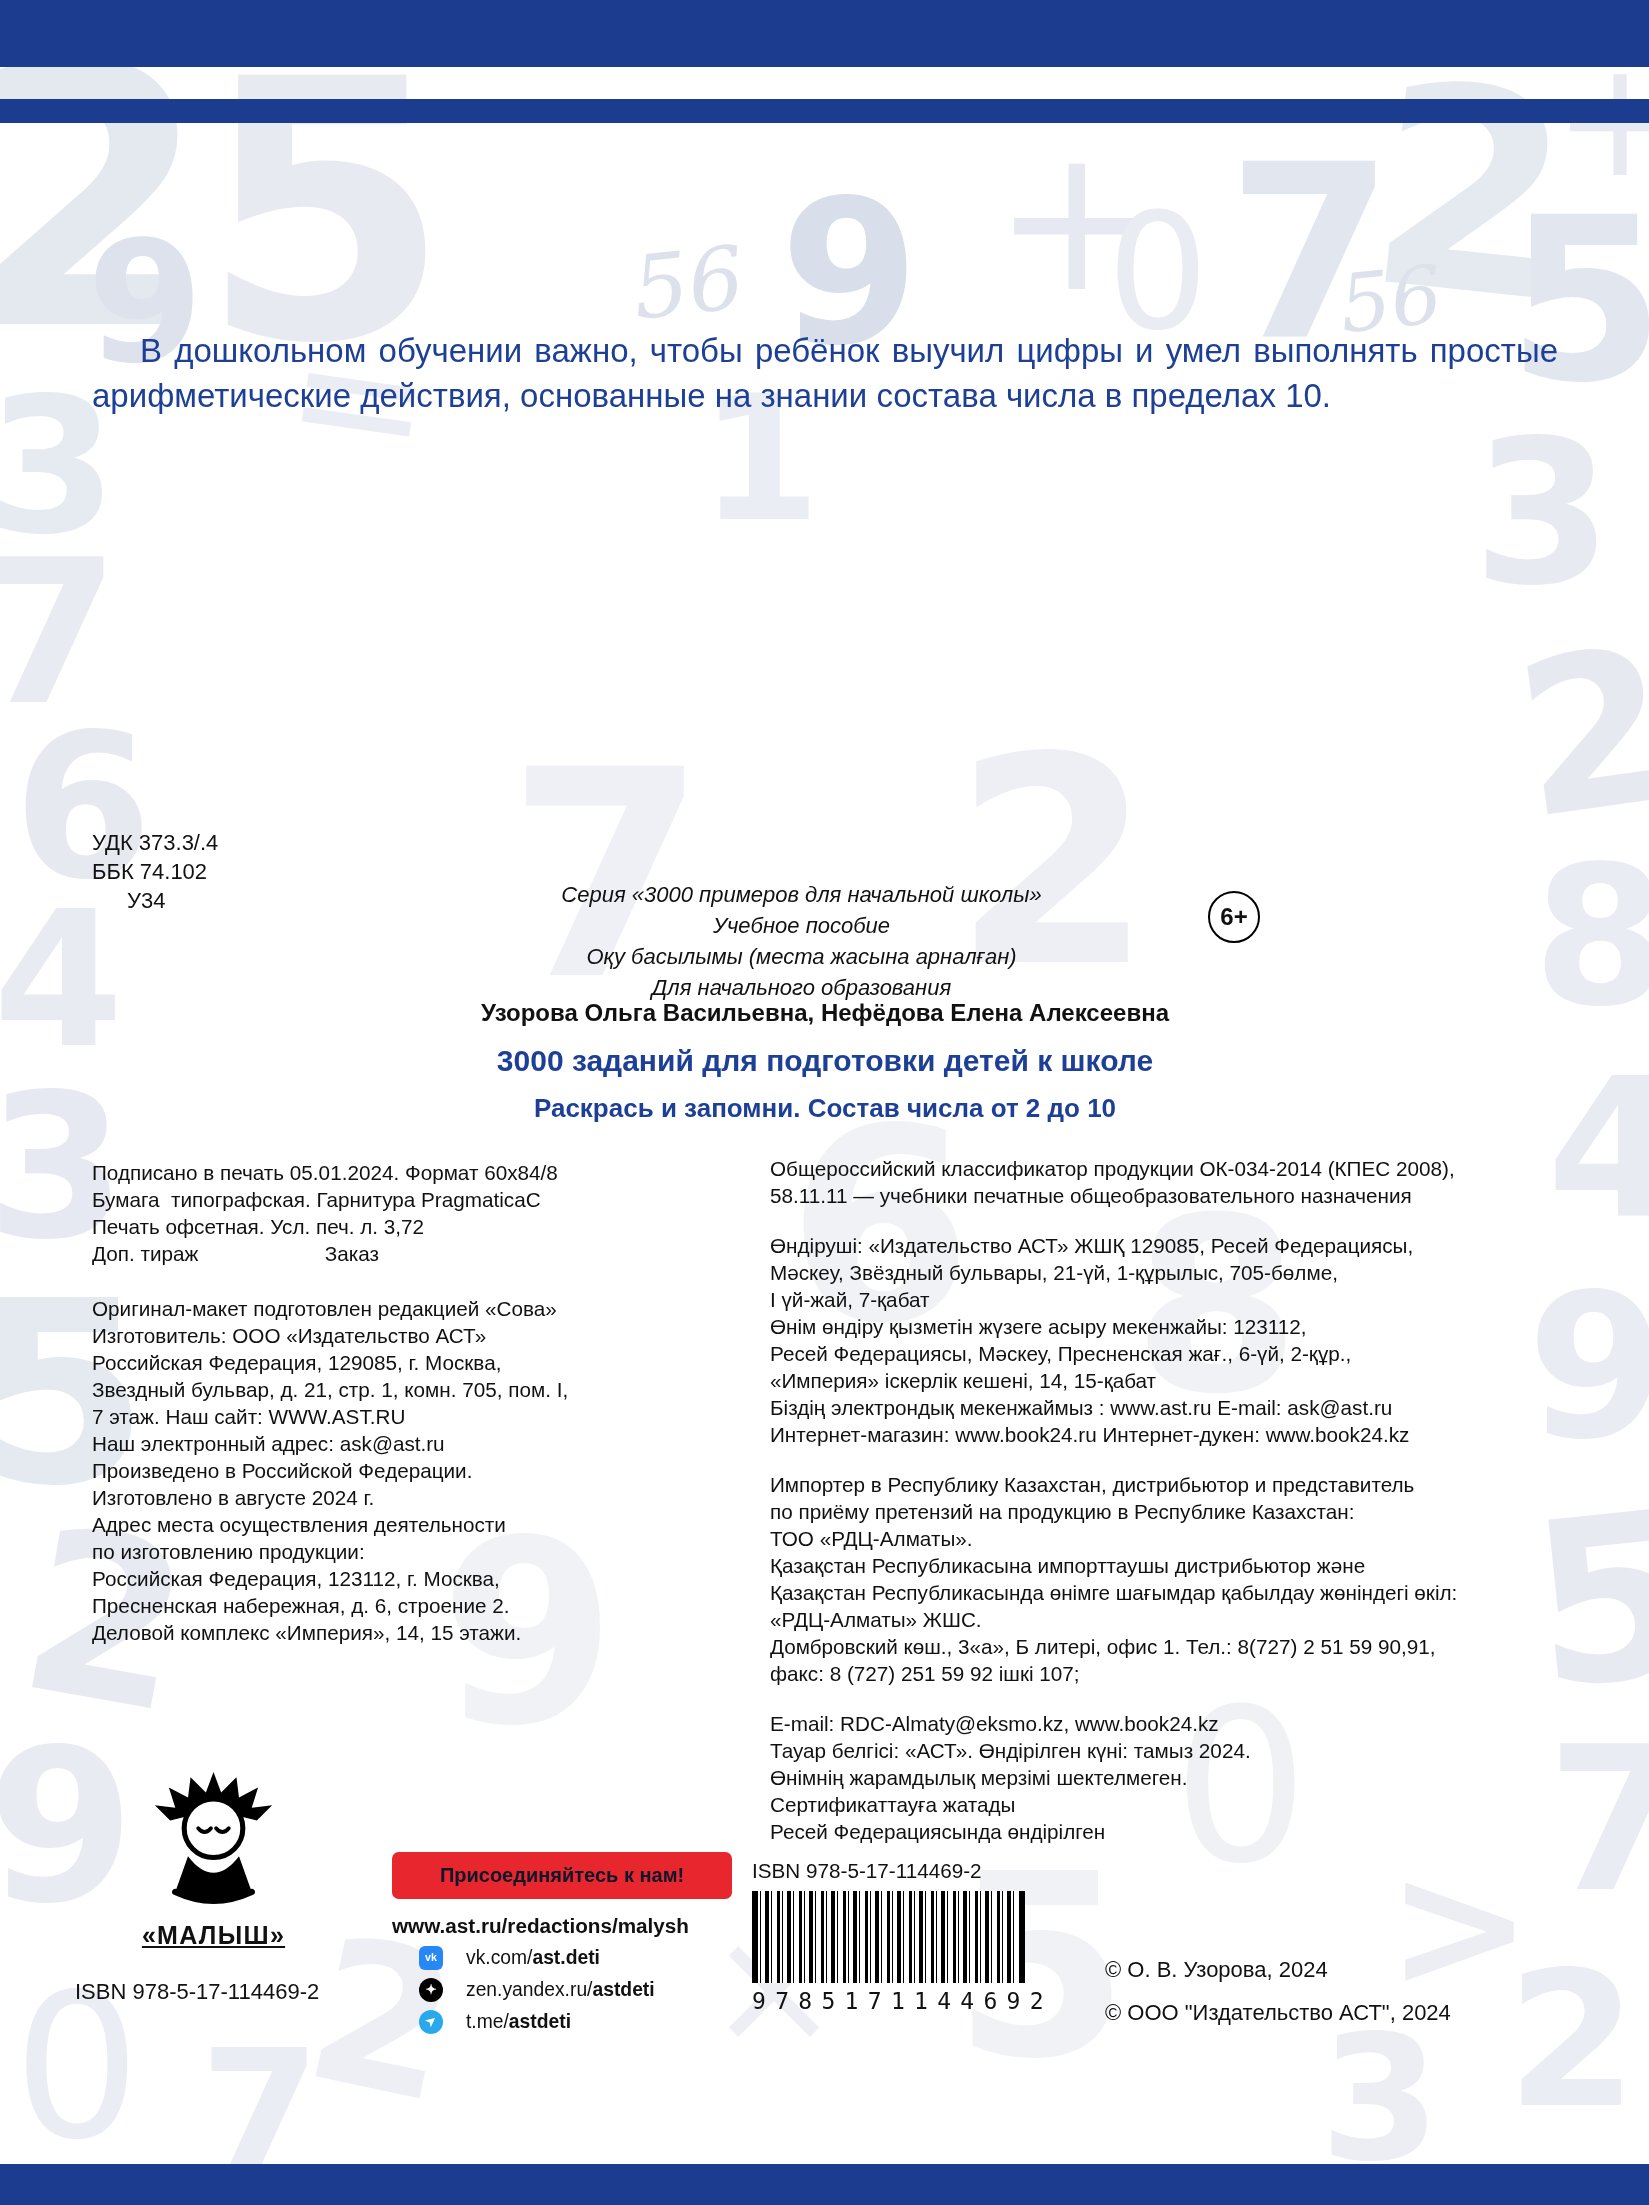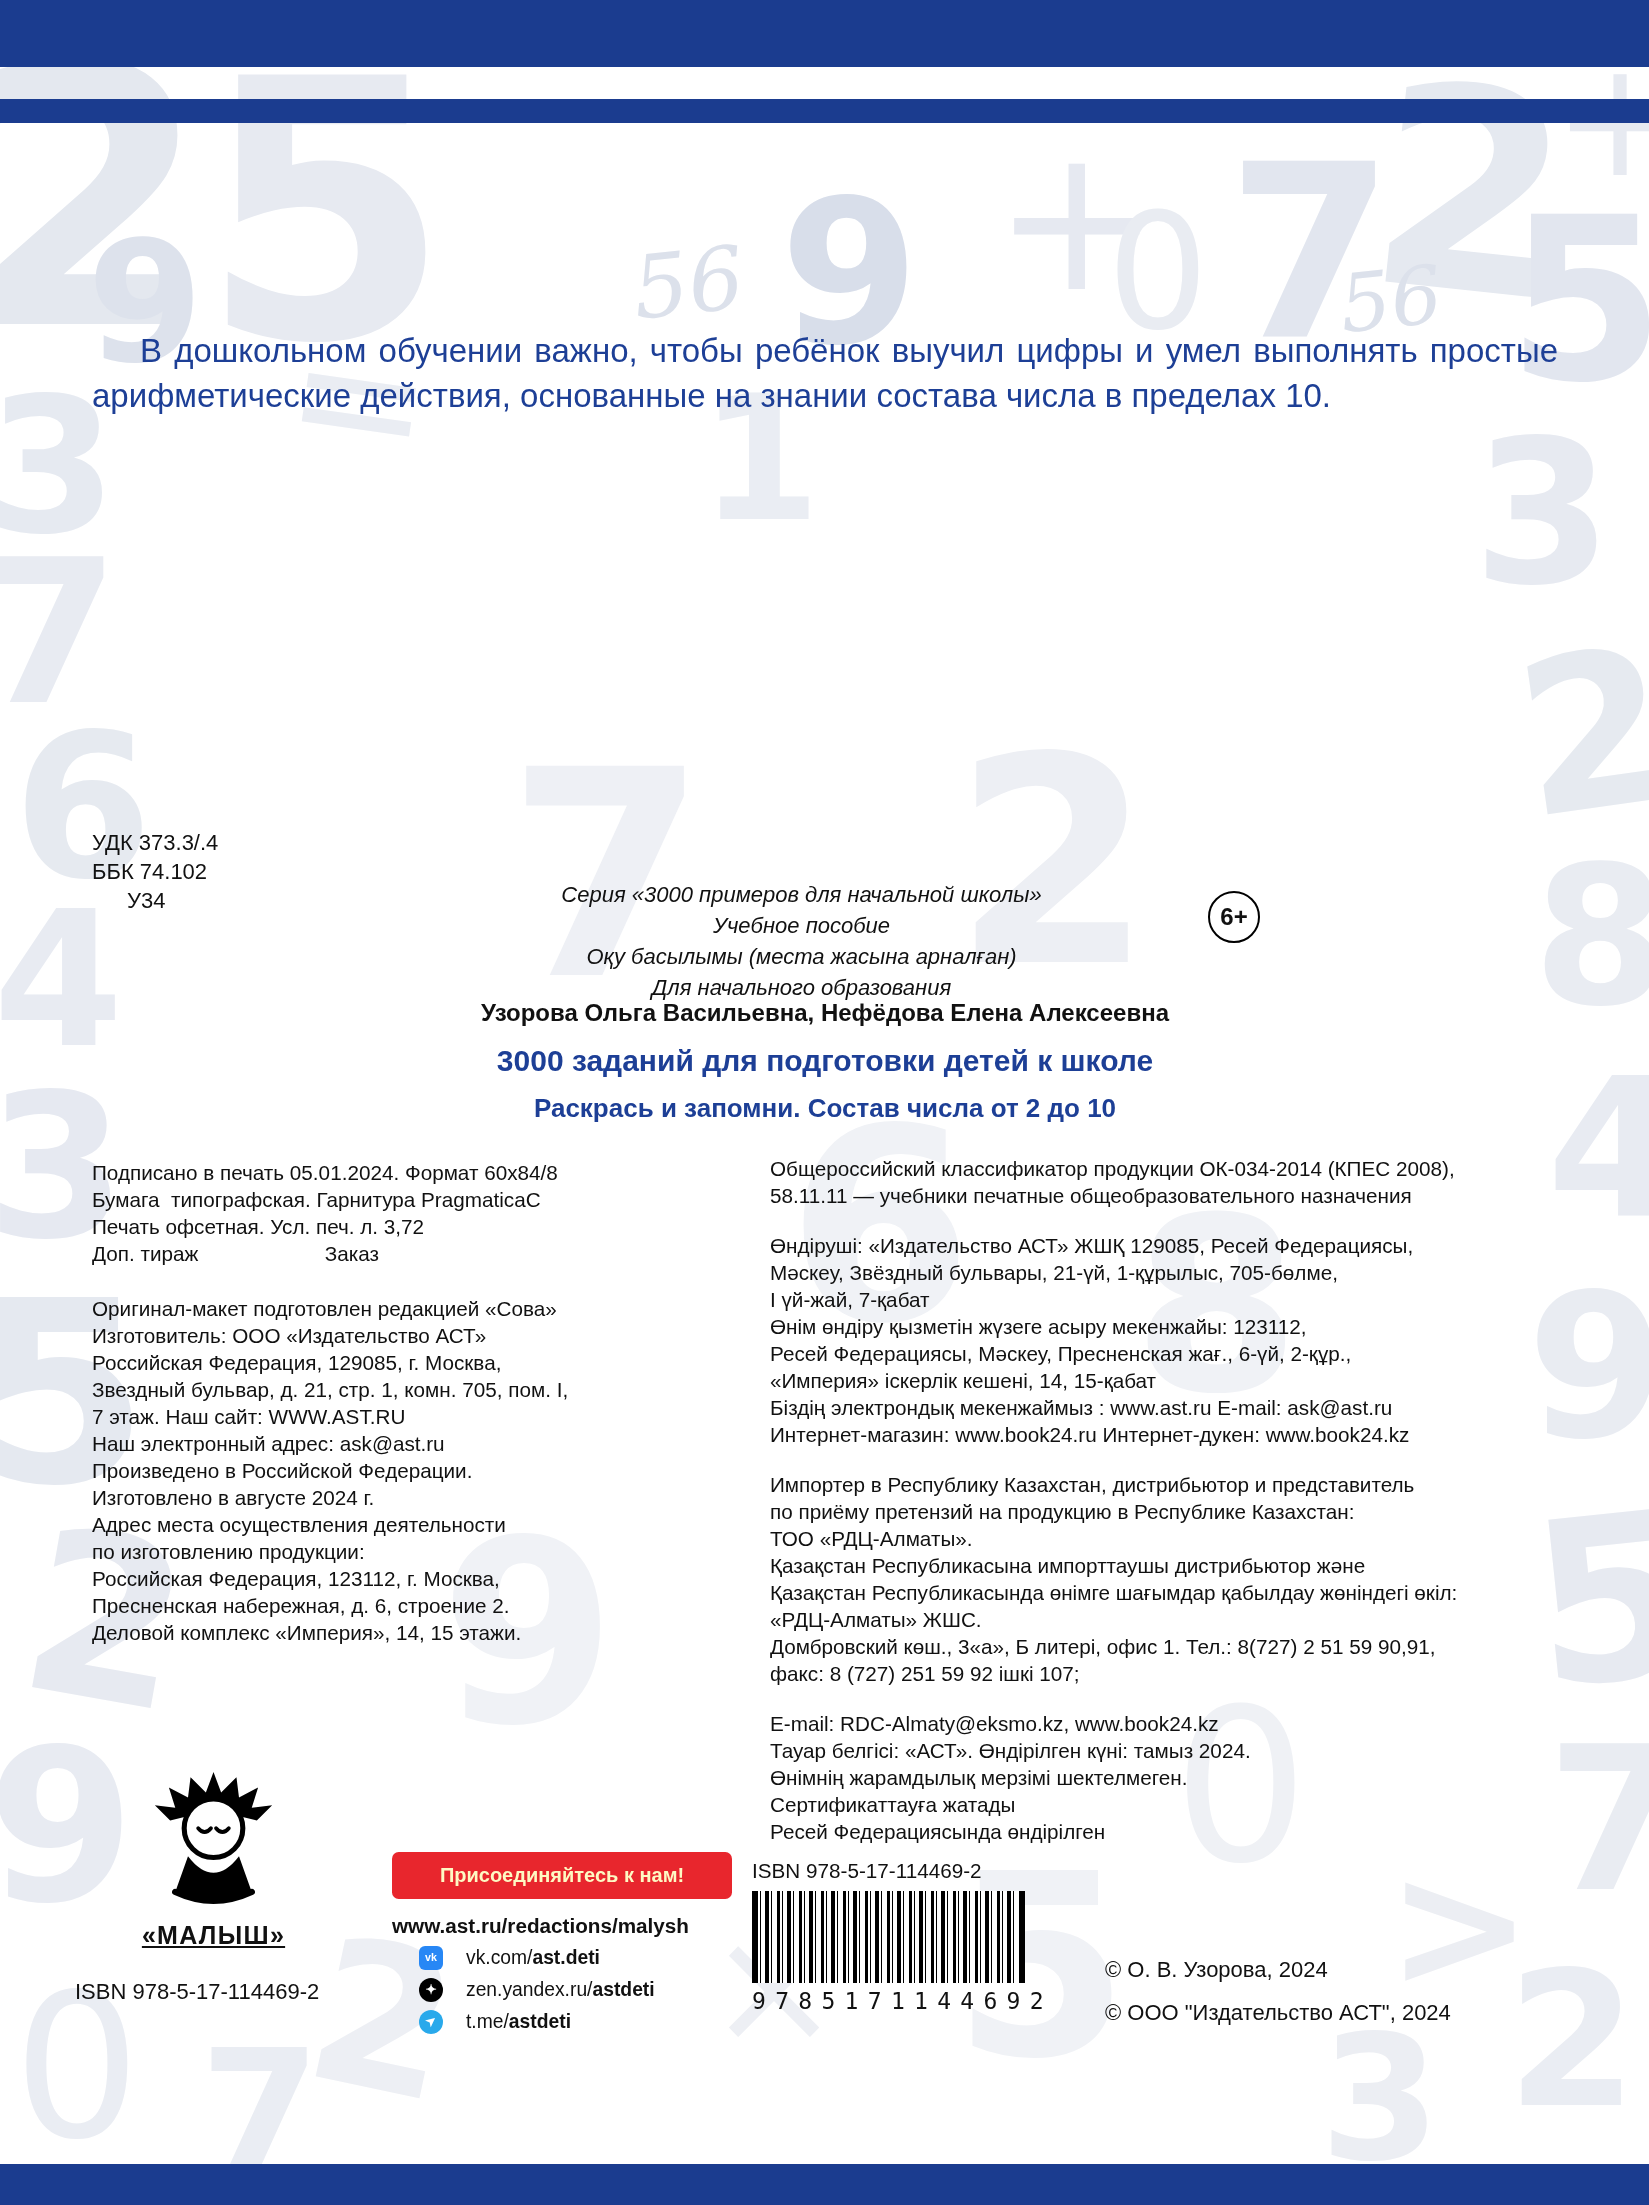--- a/index.html
+++ b/index.html
@@ -59,21 +59,21 @@
   
   .logo-block{position:absolute;left:100px;top:1767px;width:227px;z-index:3;text-align:center;text-decoration:underline;}
   .logo-block svg{display:block;margin:0 auto;}
   .logo-text{margin-top:1.3px;font-size:25px;font-weight:700;letter-spacing:1.3px;}
   .isbn-left{position:absolute;left:75px;top:1979px;z-index:3;font-size:22px;}
   
   .join-block{position:absolute;left:392px;top:1852px;width:340px;z-index:3;}
   .join-btn{
     height:47px;background:#e8262d;border-radius:6.7px;
     display:flex;align-items:center;justify-content:center;
-    color:#fef9c3;font-size:20px;font-weight:700;
+    color:#0f172a;font-size:20px;font-weight:700;
   }
   .site{margin-top:14.7px;font-size:20.7px;font-weight:700;}
   .social-row{margin-top:8px;display:flex;align-items:center;gap:23px;font-size:19.3px;margin-left:27px;}
   .sicon{
     width:24px;height:24px;border-radius:50%;flex:0 0 auto;
     display:flex;align-items:center;justify-content:center;
     color:#fff;font-weight:700;font-size:10.7px;line-height:1;
   }
   .sicon.vk{background:#2787f5;border-radius:6px;}
   .sicon.zen{background:#000;font-size:13.3px;}

